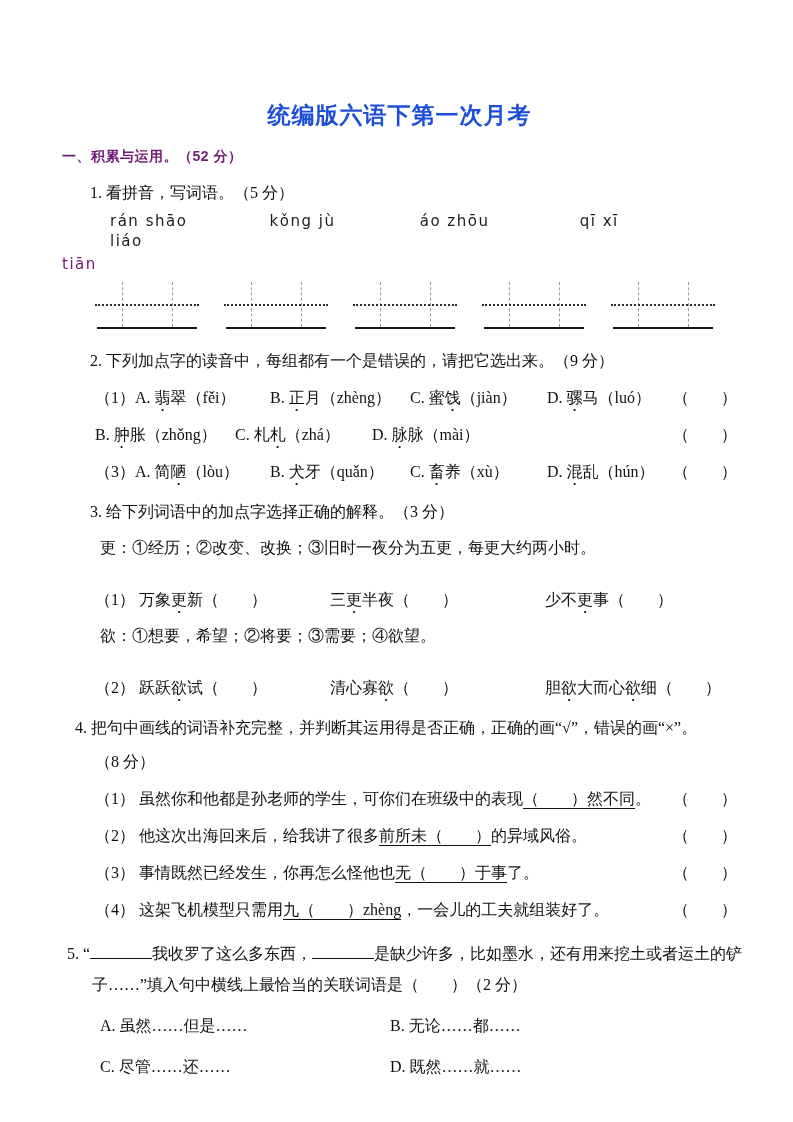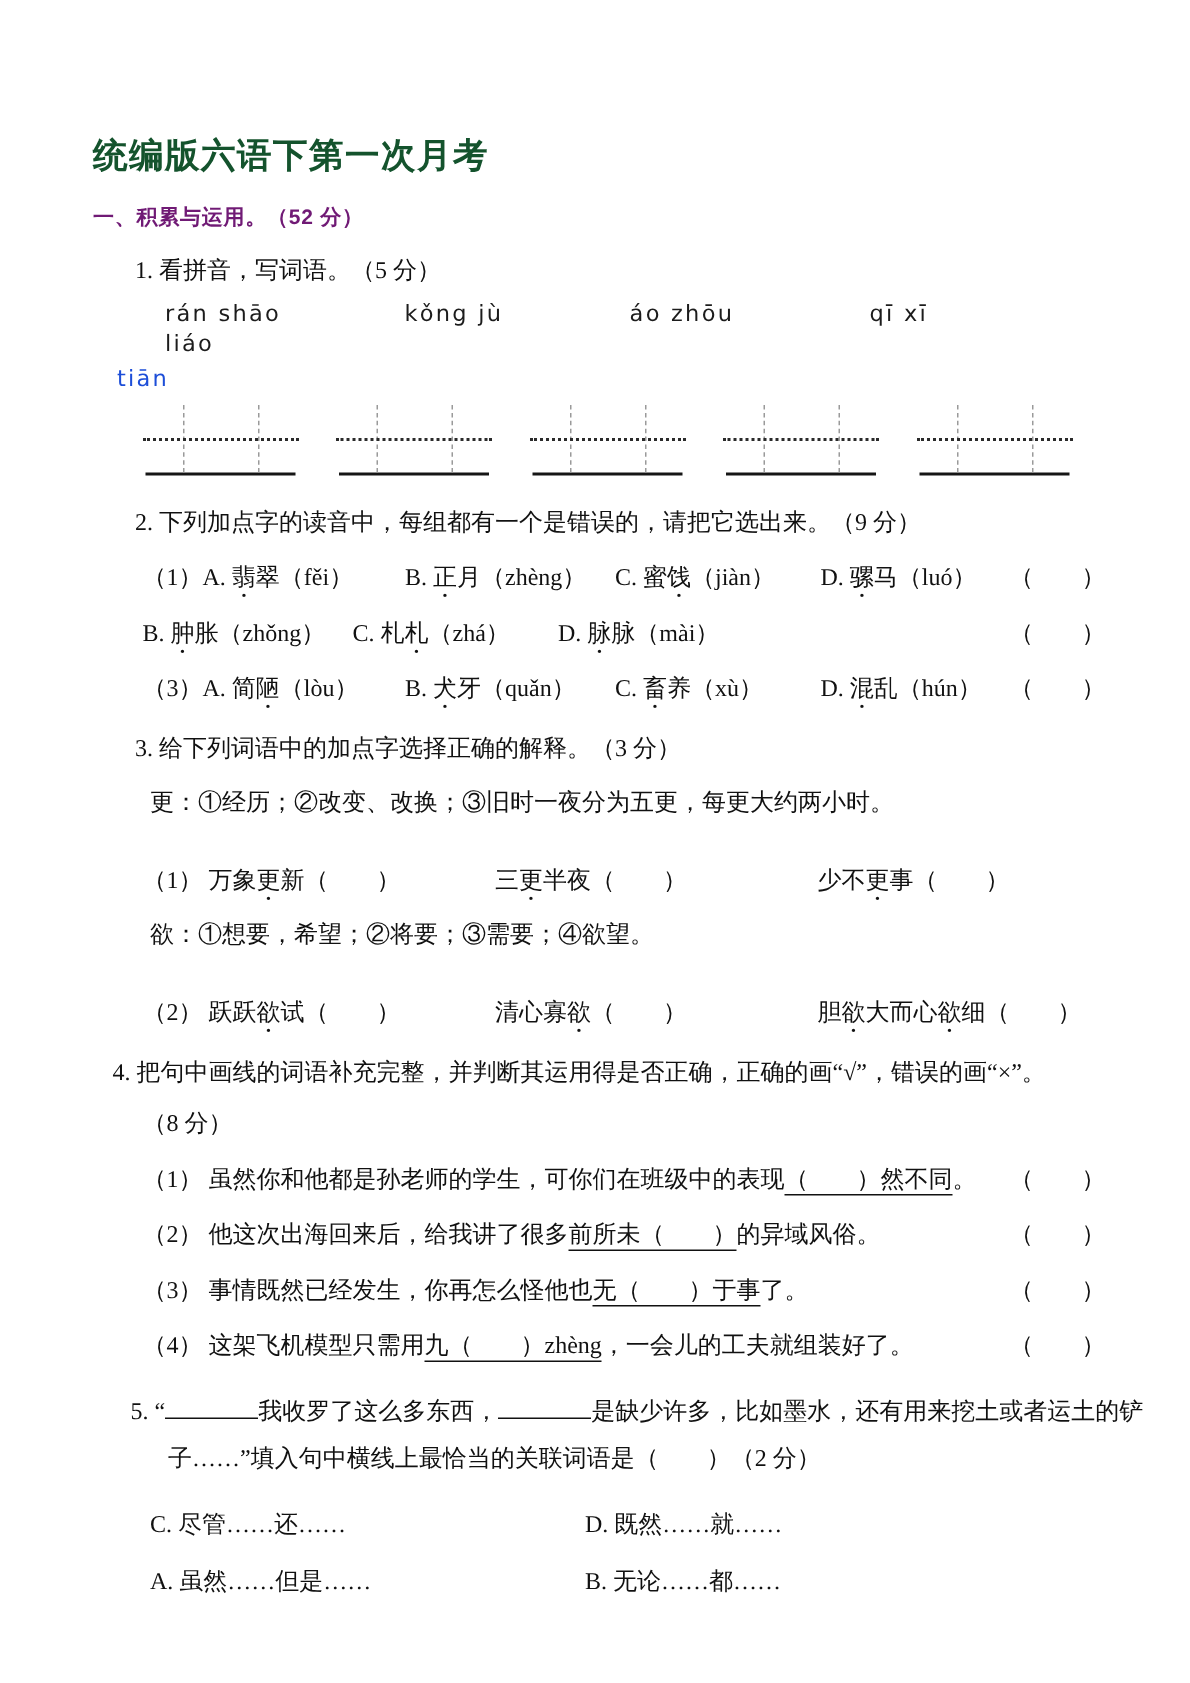--- a/index.html
+++ b/index.html
@@ -4,40 +4,40 @@
 <style>
   html,body{margin:0;padding:0;}
   body{
     width:793px;height:1122px;background:#ffffff;color:#111;
     font-family:"Liberation Serif","DejaVu Serif",serif;
     font-size:16px;overflow:hidden;
   }
   .page{box-sizing:border-box;width:793px;height:1122px;padding:90px 56px 0 62px;}
 
   .title{
-    margin:0;text-align:left;font-size:23px;line-height:26px;font-weight:700;color:#14532d;
+    margin:12px;text-align:center;font-size:23px;line-height:26px;font-weight:700;color:#1d4ed8;
     font-family:"Liberation Sans","DejaVu Sans",sans-serif;letter-spacing:1px;
   }
   .subtitle{margin-top:9px;text-align:center;font-size:14px;line-height:19px;color:#222;letter-spacing:1px;}
   .section-heading{
     margin:16px 0 0 0;font-size:14px;line-height:25px;font-weight:700;color:#701a75;
     font-family:"Liberation Sans","DejaVu Sans",sans-serif;letter-spacing:0.5px;
   }
 
   .line{margin-top:12px;line-height:24px;}
   .ind1{margin-left:28px;}   
   .ind2{margin-left:33px;}   
   .ind3{margin-left:38px;}   
   .ind0{margin-left:13px;}   
 
   
   .pinyin1{margin:6px 0 0 48px;line-height:20px;font-family:"DejaVu Sans",sans-serif;font-size:15px;color:#1c1c1c;letter-spacing:1.5px;}
   .pinyin1 .pw{display:inline-block;}
   .pw0{margin-right:76px;} .pw1{margin-right:78px;} .pw2{margin-right:84px;} .pw3{margin-right:90px;}
-  .pinyin2{margin:3px 0 0 16px;line-height:20px;font-family:"DejaVu Sans",sans-serif;font-size:15px;color:#1d4ed8;letter-spacing:1.5px;}
+  .pinyin2{margin:3px 0 0 0;line-height:20px;font-family:"DejaVu Sans",sans-serif;font-size:15px;color:#701a75;letter-spacing:1.5px;}
 
   
   .grids{display:flex;gap:29px;margin:7px 0 0 35px;}
   .grid-box{position:relative;width:100px;height:46px;border-bottom:2px solid #161616;}
   .grid-box .vl{position:absolute;top:1px;bottom:0;width:0;border-left:1px dashed #9a9a9a;}
   .grid-box .v1{left:25%;} .grid-box .v2{left:75%;}
   .grid-box .hl{position:absolute;left:-2px;right:-2px;top:50%;border-top:2px dotted #2b2b2b;}
 
   
   .q2row{display:flex;margin-top:13px;margin-left:33px;line-height:24px;}
@@ -45,21 +45,21 @@
   .q2row .paren{margin-left:auto;white-space:nowrap;}
 
   .q3row{display:flex;margin-top:28px;margin-left:33px;line-height:24px;}
   .q3row .c0{width:235px;} .q3row .c1{width:215px;} .q3row .c2{flex:1;}
 
   .q4item{display:flex;margin-top:13px;margin-left:33px;line-height:24px;}
   .q4item .txt{flex:0 1 auto;}
   .q4item .paren{margin-left:auto;white-space:nowrap;padding-left:8px;}
   .q4prompt{margin-top:16px;line-height:24px;width:684px;}
 
-  .q5para{margin-top:16px;margin-left:25px;padding-left:25px;text-indent:-25px;width:668px;line-height:31px;}
+  .q5para{margin-top:16px;margin-left:5px;padding-left:25px;text-indent:-25px;width:668px;line-height:31px;}
   .opts{display:flex;margin-top:14px;margin-left:38px;line-height:24px;}
   .opts .o1{width:290px;}
 
   
   .seg-dot{position:relative;display:inline-block;}
   .seg-dot::after{content:"\2022";position:absolute;left:50%;bottom:-0.52em;transform:translateX(-50%);font-size:0.58em;line-height:1;color:#111;}
   .seg-u{border-bottom:1px solid #111;padding-bottom:1px;}
   .seg-blank{display:inline-block;width:62px;height:1em;border-bottom:1px solid #111;}
 </style>
 </head>
@@ -159,22 +159,22 @@
   <div class="q4item">
     <span class="txt"><span>（3） 事情既然已经发生，你再怎么怪他也</span><span class="seg-u">无（　　）于事</span><span>了。</span></span>
     <span class="paren">（　　）</span>
   </div>
   <div class="q4item">
     <span class="txt"><span>（4） 这架飞机模型只需用</span><span class="seg-u">九（　　）zhèng</span><span>，一会儿的工夫就组装好了。</span></span>
     <span class="paren">（　　）</span>
   </div>
 
   <div class="q5para"><span>5. “</span><span class="seg-blank"></span><span>我收罗了这么多东西，</span><span class="seg-blank"></span><span>是缺少许多，比如墨水，还有用来挖土或者运土的铲子……”填入句中横线上最恰当的关联词语是（　　）（2 分）</span></div>
+  <div class="opts">
+    <span class="o1">A. 虽然……但是……</span>
+    <span class="o2">B. 无论……都……</span>
+  </div>
   <div class="opts" style="margin-top:17px;">
     <span class="o1">C. 尽管……还……</span>
     <span class="o2">D. 既然……就……</span>
-  </div>
-  <div class="opts">
-    <span class="o1">A. 虽然……但是……</span>
-    <span class="o2">B. 无论……都……</span>
   </div>
 
 </div>
 
 </body></html>

